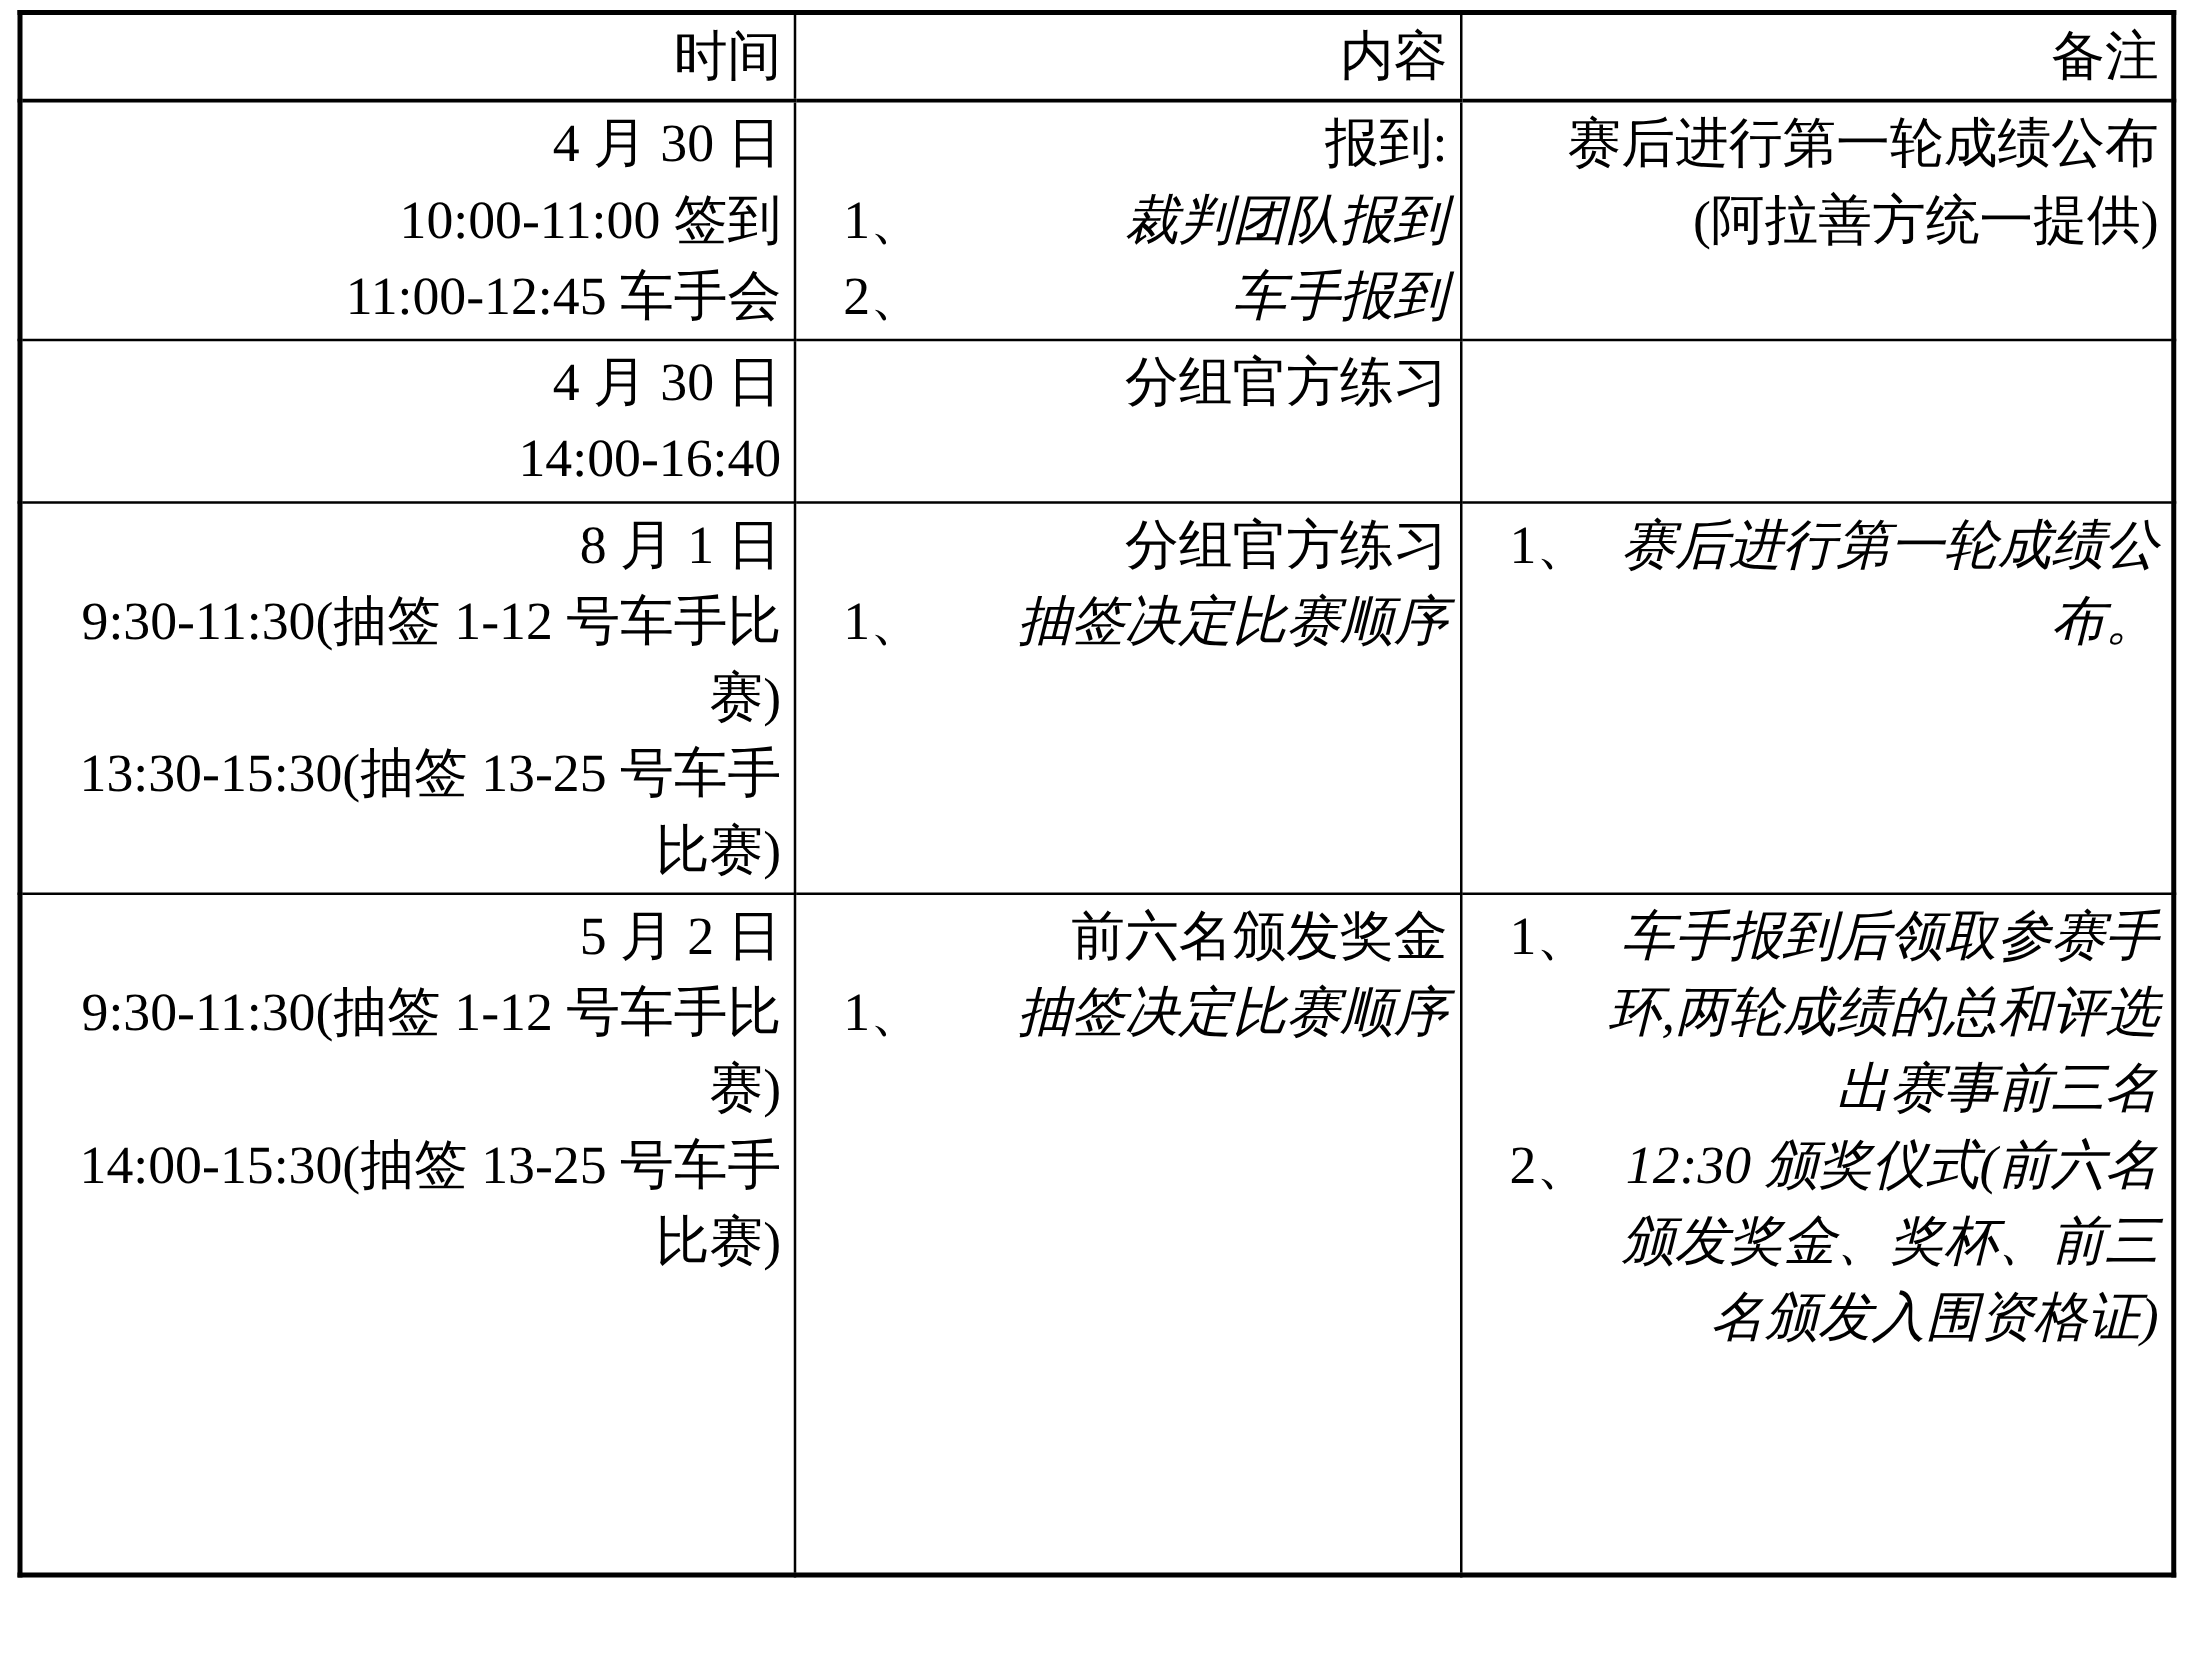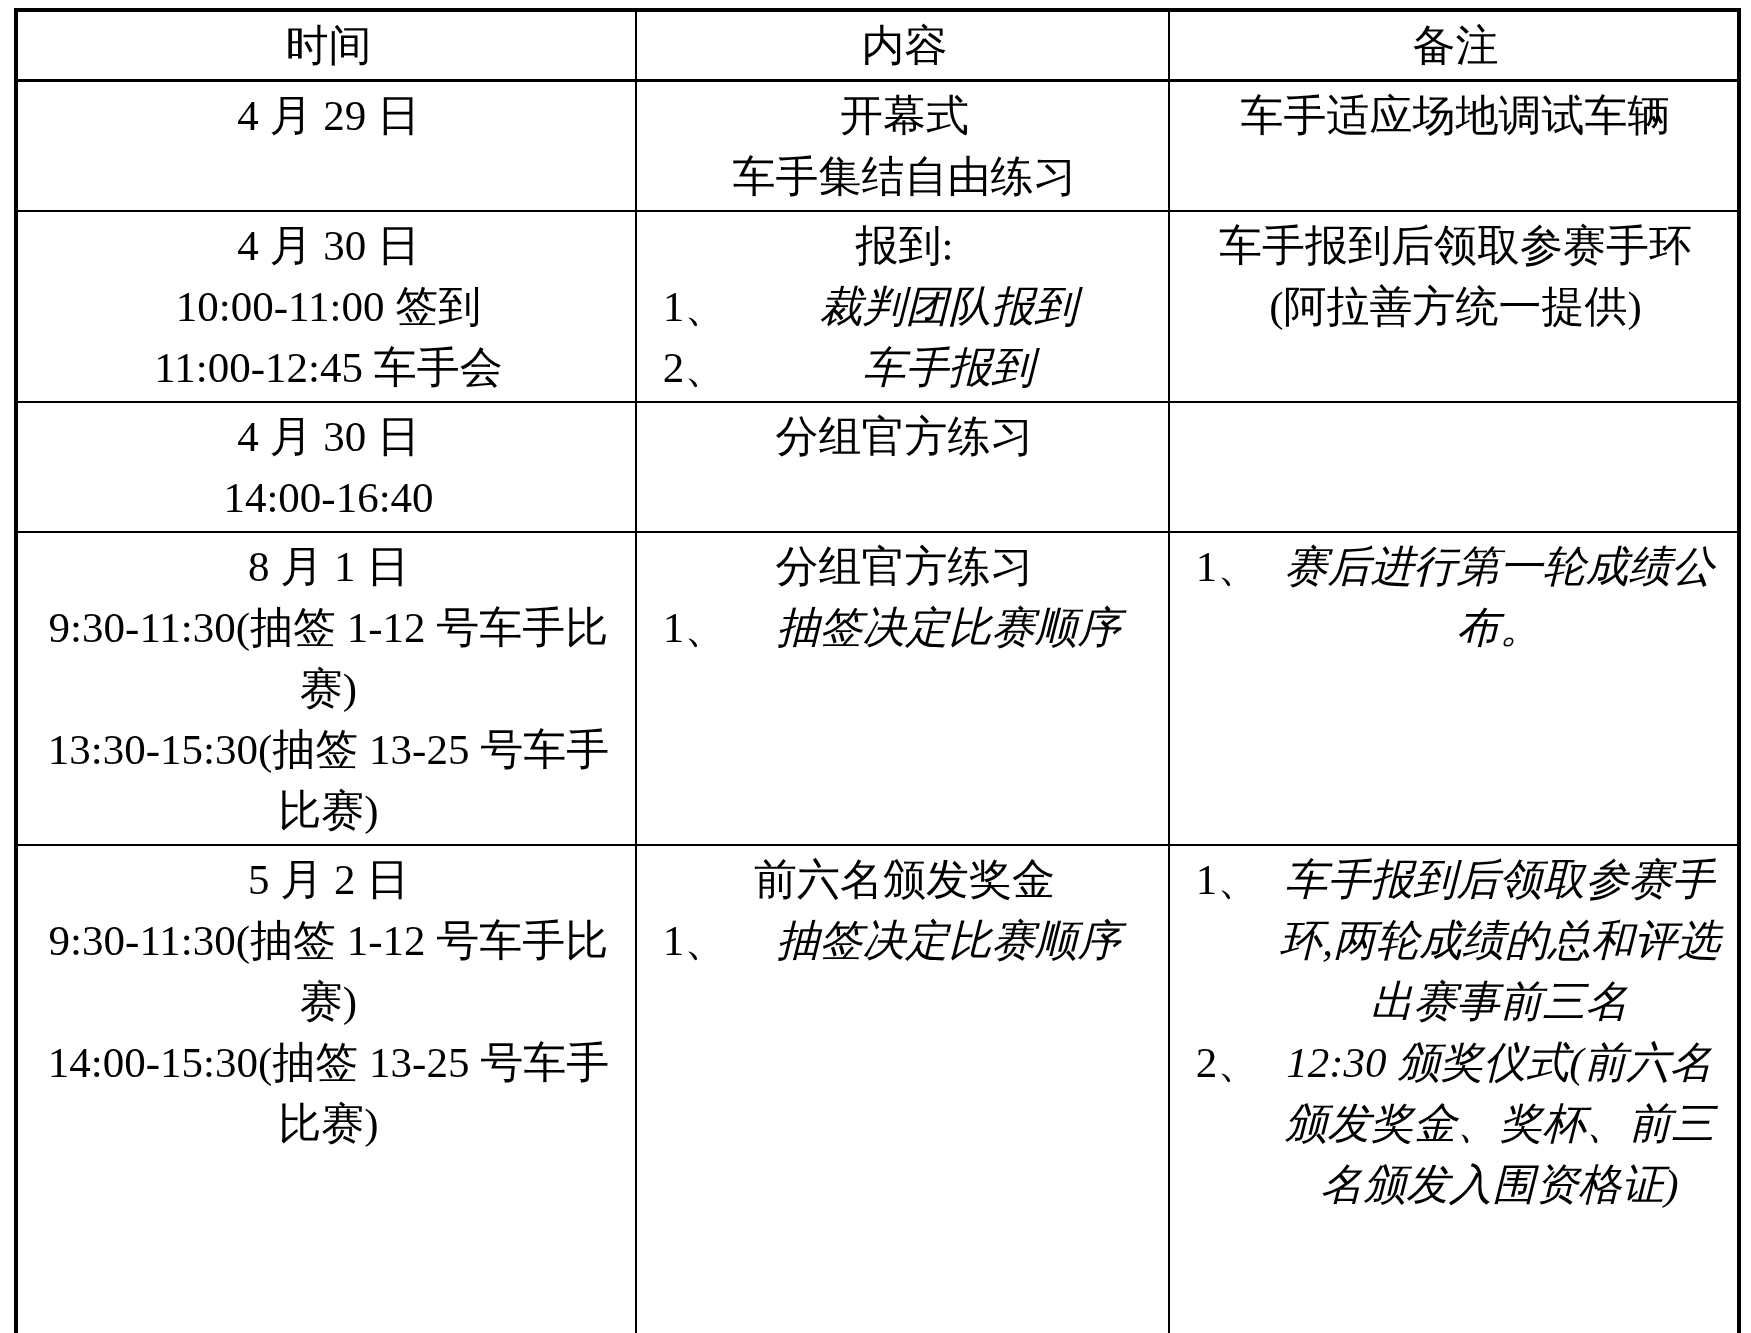--- a/index.html
+++ b/index.html
@@ -21,21 +21,21 @@
     width: 1723px;
     margin: 8px 14px 0 14px;
     border: 4px solid #000000;
   }
   col.c-time    { width: 620px; }
   col.c-content { width: 533px; }
   col.c-remarks { width: 570px; }
   th, td {
     border: 2px solid #000000;
     vertical-align: top;
-    text-align: center;
+    text-align: right;
     font-weight: normal;
     font-size: 43px;
     line-height: 61px;
     padding: 3px 10px 3px 14px;
     overflow: hidden;
   }
   thead th { border-bottom: 3px solid #000000; }
   tr.rh  { height: 60px;  }
   tr.r0  { height: 122px; }
   tr.r1  { height: 178px; }
@@ -59,52 +59,40 @@
     </colgroup>
     <thead>
       <tr class="rh">
         <th>时间</th>
         <th>内容</th>
         <th>备注</th>
       </tr>
     </thead>
     <tbody>
 
-      <tr class="r0">
-        <td>
-          <div class="ln">4 月 29 日</div>
-        </td>
-        <td>
-          <div class="ln">开幕式</div>
-          <div class="ln">车手集结自由练习</div>
-        </td>
-        <td>
-          <div class="ln">车手适应场地调试车辆</div>
-        </td>
-      </tr>
 
       <tr class="r1">
         <td>
           <div class="ln">4 月 30 日</div>
           <div class="ln">10:00-11:00 签到</div>
           <div class="ln">11:00-12:45 车手会</div>
         </td>
         <td>
           <div class="ln">报到:</div>
           <div class="it">
             <span class="num">1、</span>
             <span class="txt">裁判团队报到</span>
           </div>
           <div class="it">
             <span class="num">2、</span>
             <span class="txt">车手报到</span>
           </div>
         </td>
         <td>
-          <div class="ln">车手报到后领取参赛手环</div>
+          <div class="ln">赛后进行第一轮成绩公布</div>
           <div class="ln">(阿拉善方统一提供)</div>
         </td>
       </tr>
 
       <tr class="r2">
         <td>
           <div class="ln">4 月 30 日</div>
           <div class="ln">14:00-16:40</div>
         </td>
         <td>

